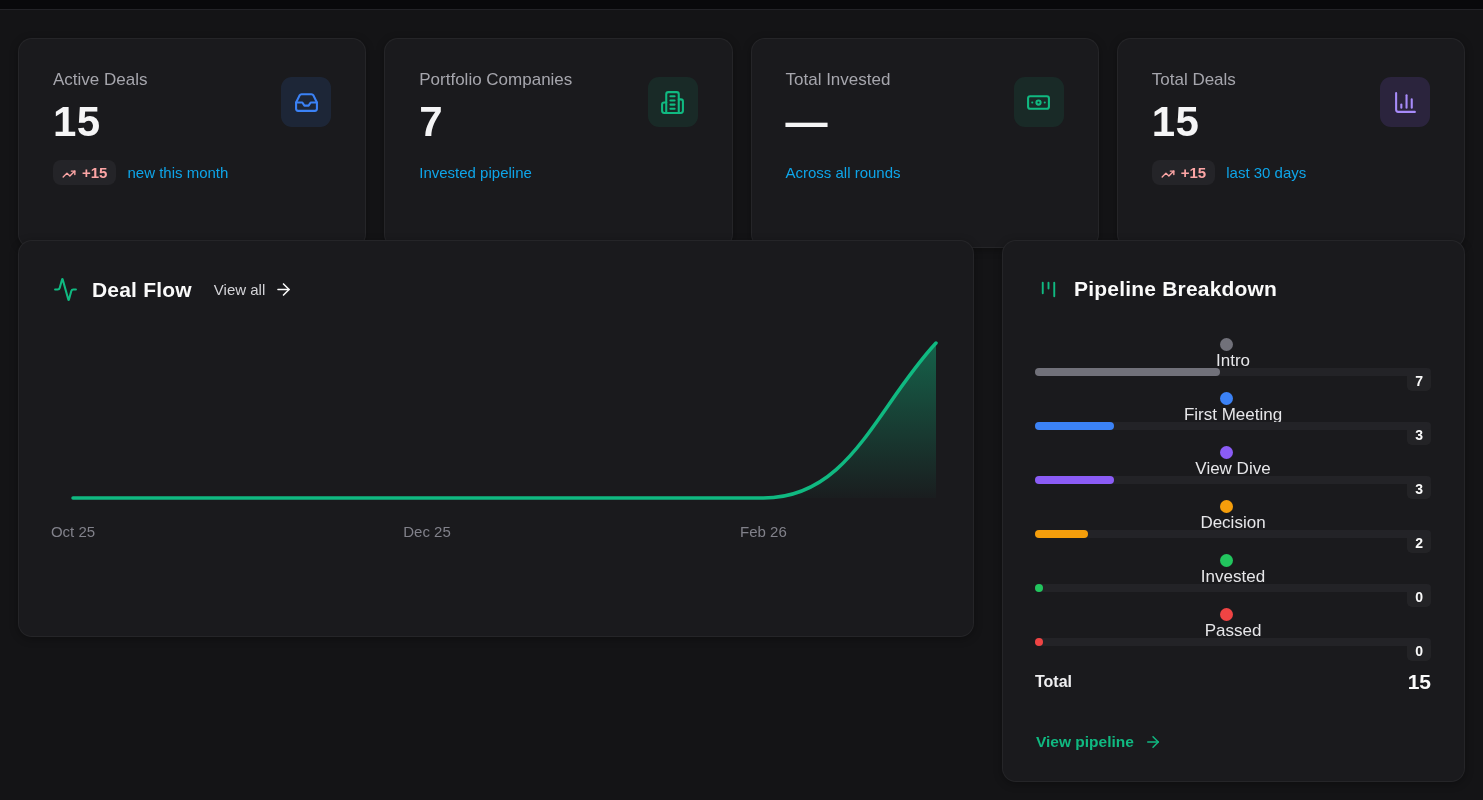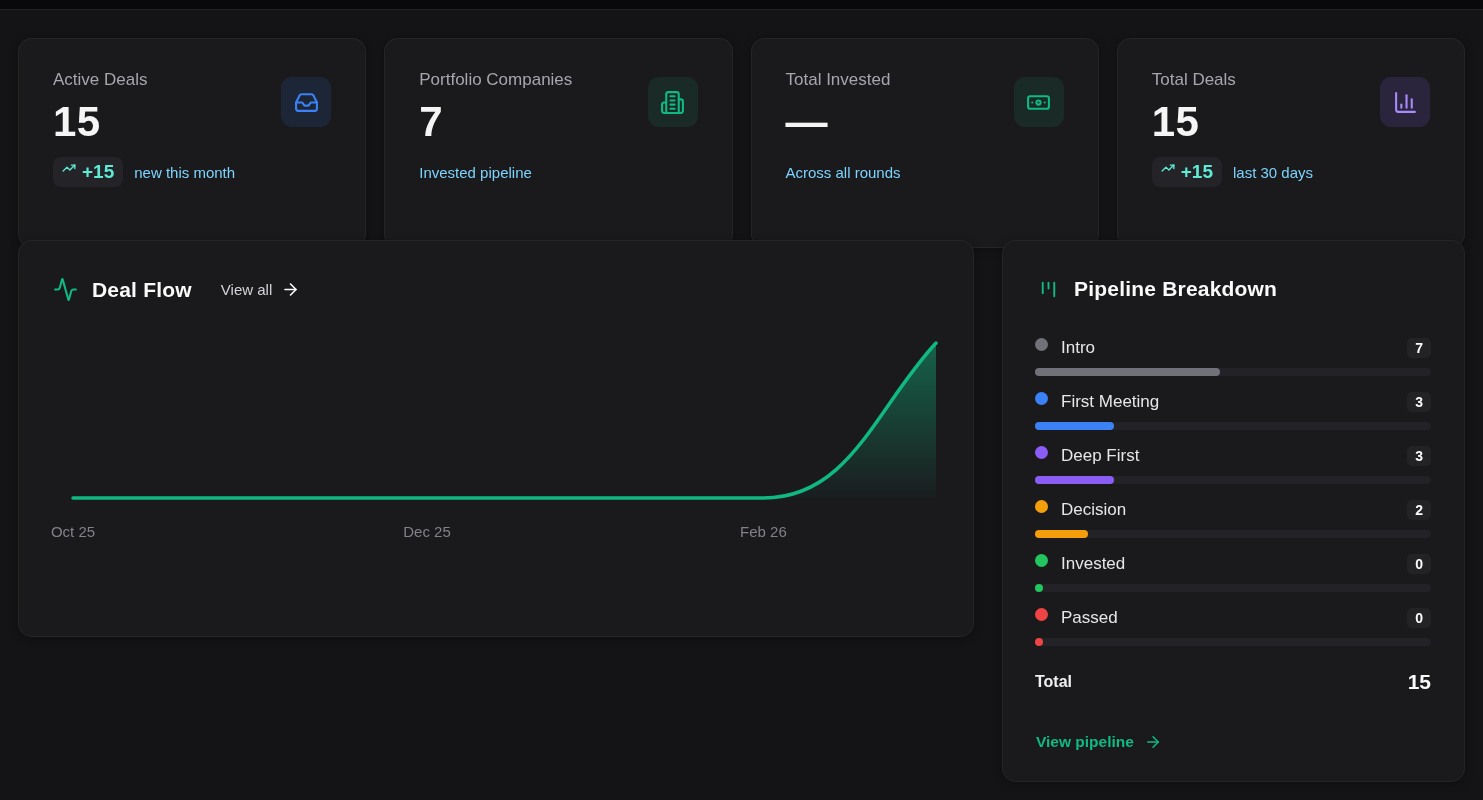--- a/index.html
+++ b/index.html
@@ -25,54 +25,54 @@
     background:#1a1a1d;
     border:1px solid rgba(255,255,255,0.05);
     border-radius:14px;
     padding:30px 34px;
     box-shadow:0 2px 8px rgba(0,0,0,0.3);
   }
   .stat-title { font-size:17px; color:#a6a6ad; font-weight:400; line-height:22px; }
   .stat-value { font-size:42px; font-weight:700; color:#f5f5f6; margin-top:7px; line-height:48px; letter-spacing:0.5px; }
   .stat-foot { margin-top:12px; display:flex; align-items:center; gap:11px; height:28px; }
   .stat-badge {
-    display:inline-flex; align-items:flex-start; gap:6px;
+    display:inline-flex; align-items:flex-end; gap:6px;
     background:#242428; border-radius:8px; padding:4px 9px;
-    color:#5eead4; font-size:19px; font-weight:700;
-  }
-  .stat-sub { color:#7dd3fc; font-size:15px; }
+    color:#fca5a5; font-size:15px; font-weight:700;
+  }
+  .stat-sub { color:#0ea5e9; font-size:15px; }
   .icon-box {
     position:absolute; top:38px; right:34px; width:50px; height:50px;
     border-radius:11px; display:flex; align-items:center; justify-content:center;
   }
   svg { display:block; }
   
   .panel {
     position:absolute; background:#1a1a1d;
     border:1px solid rgba(255,255,255,0.05);
     border-radius:14px;
     box-shadow:0 2px 8px rgba(0,0,0,0.3);
   }
   #deal-flow { top:240px; left:18px; width:956px; height:397px; }
   #pipeline  { top:240px; left:1002px; width:463px; height:542px; }
   .panel-head { position:absolute; top:36px; left:34px; display:flex; align-items:center; gap:14px; z-index:2; }
   .panel-title { font-size:21px; font-weight:700; color:#fafafa; letter-spacing:0.2px; }
   .view-all {
     display:flex; align-items:center; gap:9px;
-    color:#d4d4d8; font-size:15px; font-weight:500; cursor:pointer; margin-left:15px;
+    color:#d4d4d8; font-size:15px; font-weight:500; cursor:pointer; margin-left:8px;
   }
   .chart-svg { position:absolute; top:0; left:0; }
   .tick {
     position:absolute; top:282px; transform:translateX(-50%);
     font-size:15px; color:#81818a; white-space:nowrap;text-align:center;
   }
   
   .stages { position:absolute; top:97px; left:32px; right:33px; }
   .stage { margin-bottom:16px; }
-  .stage-row { display:flex; align-items:flex-start; height:24px; }
+  .stage-row { display:flex; align-items:center; height:24px;flex-direction:column; }
   .dot { width:13px; height:13px; border-radius:50%; margin-right:13px; flex:none; }
   .stage-label { font-size:17px; color:#e6e6e9; }
   .stage-value {
     margin-left:auto; font-size:14px; font-weight:700; color:#fafafa;
     background:rgba(255,255,255,0.045); border-radius:5px; padding:2px 8px;
   }
   .bar-track { margin-top:6px; height:8px; border-radius:4px; background:#232327; position:relative; }
   .bar-fill { position:absolute; left:0; top:0; height:8px; border-radius:4px; }
   .total-row { position:absolute; left:32px; right:33px; top:429px; display:flex; align-items:center; }
   .total-label { font-size:16px; font-weight:600; color:#f0f0f2; }
@@ -228,21 +228,21 @@
         <span class="stage-label">First Meeting</span>
         <span class="stage-value">3</span>
       </div>
       <div class="bar-track">
           <div class="bar-fill" style="background: rgb(59, 130, 246); width: 20%;"></div>
         </div>
     </div>
     <div class="stage">
       <div class="stage-row">
         <span class="dot" style="background: rgb(139, 92, 246);"></span>
-        <span class="stage-label">Deep First</span>
+        <span class="stage-label">View Dive</span>
         <span class="stage-value">3</span>
       </div>
       <div class="bar-track">
           <div class="bar-fill" style="background: rgb(139, 92, 246); width: 20%;"></div>
         </div>
     </div>
     <div class="stage">
       <div class="stage-row">
         <span class="dot" style="background: rgb(245, 158, 11);"></span>
         <span class="stage-label">Decision</span>

